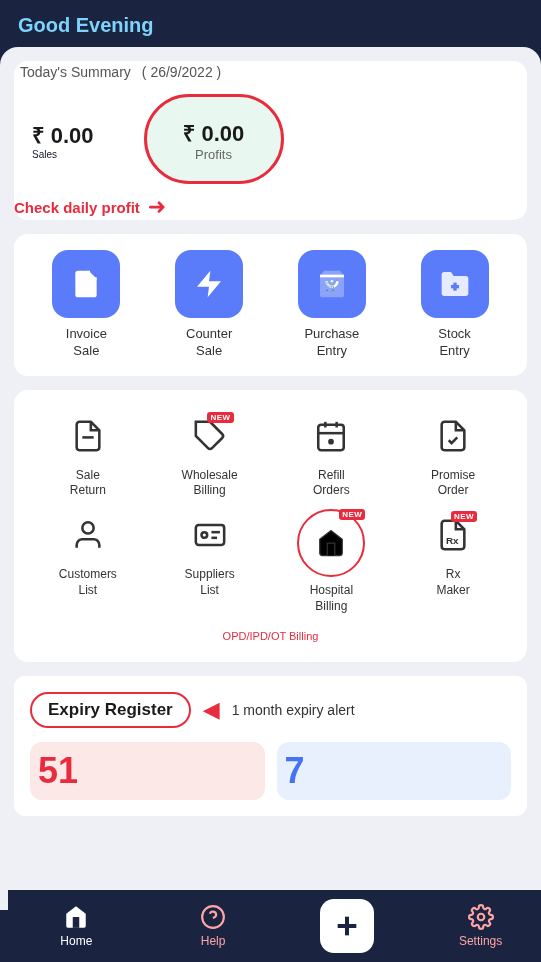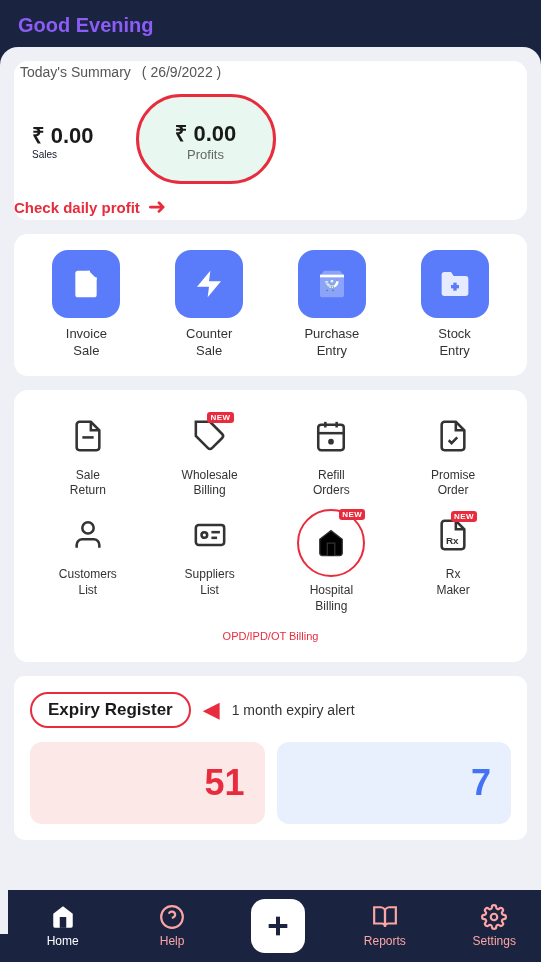--- a/index.html
+++ b/index.html
@@ -11,21 +11,21 @@
       position: relative;
       overflow-x: hidden;
     }
 
     
     .header {
       background: #1a2340;
       padding: 14px 18px 10px;
     }
     .header h2 {
-      color: #8b5cf6;
+      color: #7dd3fc;
       font-size: 20px;
       font-weight: 700;
     }
 
     
     .main-content {
       background: #eef0f5;
       border-radius: 18px 18px 0 0;
       padding: 14px 14px 80px;
     }
@@ -44,21 +44,21 @@
     }
     .summary-card .title-row span {
       font-size: 14px;
       font-weight: 400;
       color: #555;
       margin-left: 6px;
     }
     .summary-values {
       display: flex;
       align-items: center;
-      gap: 24px;
+      gap: 32px;
     }
     .summary-box {
       background: #fff;
       padding: 10px 18px;
       border-radius: 10px;
     }
     .summary-box .amount {
       font-size: 22px;
       font-weight: 700;
       color: #1a1a1a;
@@ -248,24 +248,24 @@
       font-size: 14px;
       font-weight: 500;
     }
     .expiry-numbers {
       display: flex;
       gap: 12px;
     }
     .expiry-num-box {
       flex: 1;
       border-radius: 12px;
-      padding: 20px;
-      display: flex;
-      align-items: center;
-      justify-content: flex-end;
+      padding: 8px;
+      display: flex;
+      align-items: center;
+      justify-content: flex-start;
     }
     .expiry-num-box.red-box { background: #fde8e8; }
     .expiry-num-box.blue-box { background: #e8f0fd; }
     .expiry-num {
       font-size: 36px;
       font-weight: 800;
     }
     .expiry-num.red { color: #e82c3d; }
     .expiry-num.blue { color: #4472f5; }
 
@@ -536,27 +536,20 @@
     <span class="nav-label">Help</span>
   </div>
 
   <div class="nav-add-btn">
     <svg viewBox="0 0 24 24">
       <line x1="12" y1="5" x2="12" y2="19" stroke="#1a2340" stroke-width="3"></line>
       <line x1="5" y1="12" x2="19" y2="12" stroke="#1a2340" stroke-width="3"></line>
     </svg>
   </div>
 
-  <div class="nav-item">
-    <svg viewBox="0 0 24 24">
-      <path d="M2 3h6a4 4 0 0 1 4 4v14a3 3 0 0 0-3-3H2z" fill="none" stroke="currentColor" stroke-width="2"></path>
-      <path d="M22 3h-6a4 4 0 0 0-4 4v14a3 3 0 0 1 3-3h7z" fill="none" stroke="currentColor" stroke-width="2"></path>
-    </svg>
-    <span class="nav-label">Reports</span>
-  </div>
 
   <div class="nav-item">
     <svg viewBox="0 0 24 24">
       <circle cx="12" cy="12" r="3" fill="none" stroke="currentColor" stroke-width="2"></circle>
       <path d="M19.4 15a1.65 1.65 0 0 0 .33 1.82l.06.06a2 2 0 0 1-2.83 2.83l-.06-.06a1.65 1.65 0 0 0-1.82-.33 1.65 1.65 0 0 0-1 1.51V21a2 2 0 0 1-4 0v-.09A1.65 1.65 0 0 0 9 19.4a1.65 1.65 0 0 0-1.82.33l-.06.06a2 2 0 0 1-2.83-2.83l.06-.06A1.65 1.65 0 0 0 4.68 15a1.65 1.65 0 0 0-1.51-1H3a2 2 0 0 1 0-4h.09A1.65 1.65 0 0 0 4.6 9a1.65 1.65 0 0 0-.33-1.82l-.06-.06a2 2 0 0 1 2.83-2.83l.06.06A1.65 1.65 0 0 0 9 4.68a1.65 1.65 0 0 0 1-1.51V3a2 2 0 0 1 4 0v.09a1.65 1.65 0 0 0 1 1.51 1.65 1.65 0 0 0 1.82-.33l.06-.06a2 2 0 0 1 2.83 2.83l-.06.06A1.65 1.65 0 0 0 19.4 9a1.65 1.65 0 0 0 1.51 1H21a2 2 0 0 1 0 4h-.09a1.65 1.65 0 0 0-1.51 1z" fill="none" stroke="currentColor" stroke-width="2"></path>
     </svg>
     <span class="nav-label">Settings</span>
   </div>
 
 </nav>

